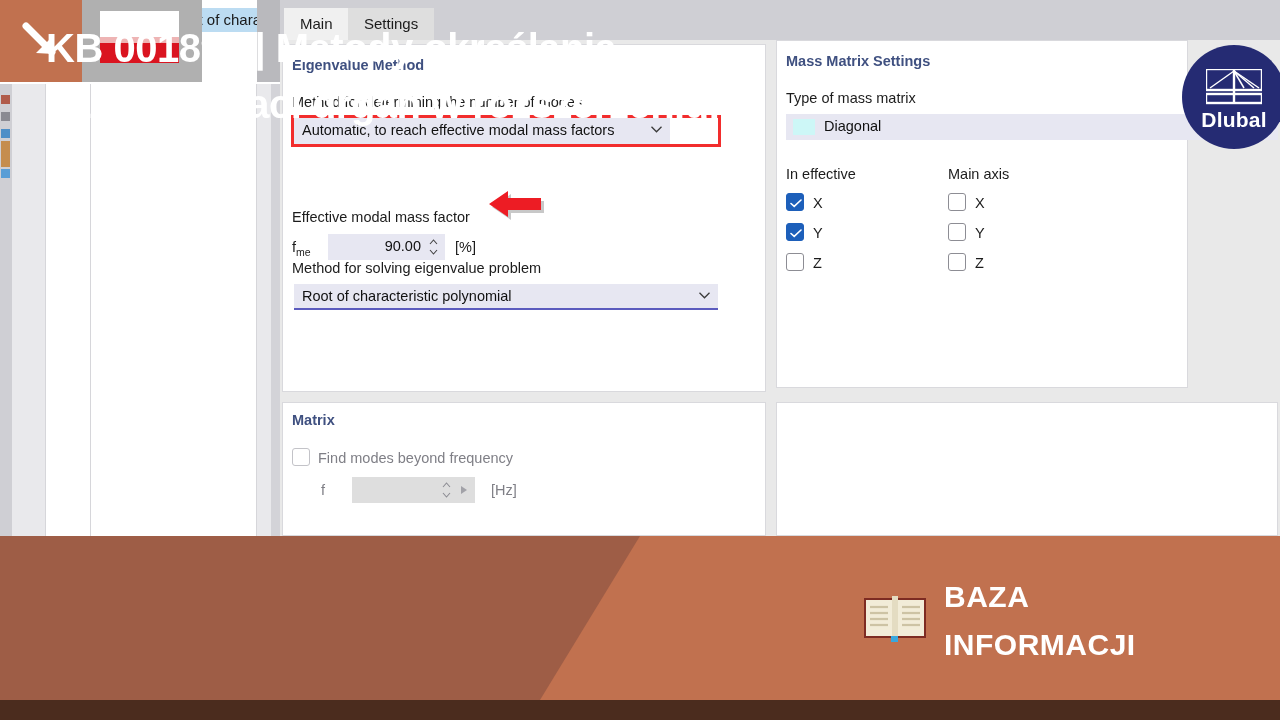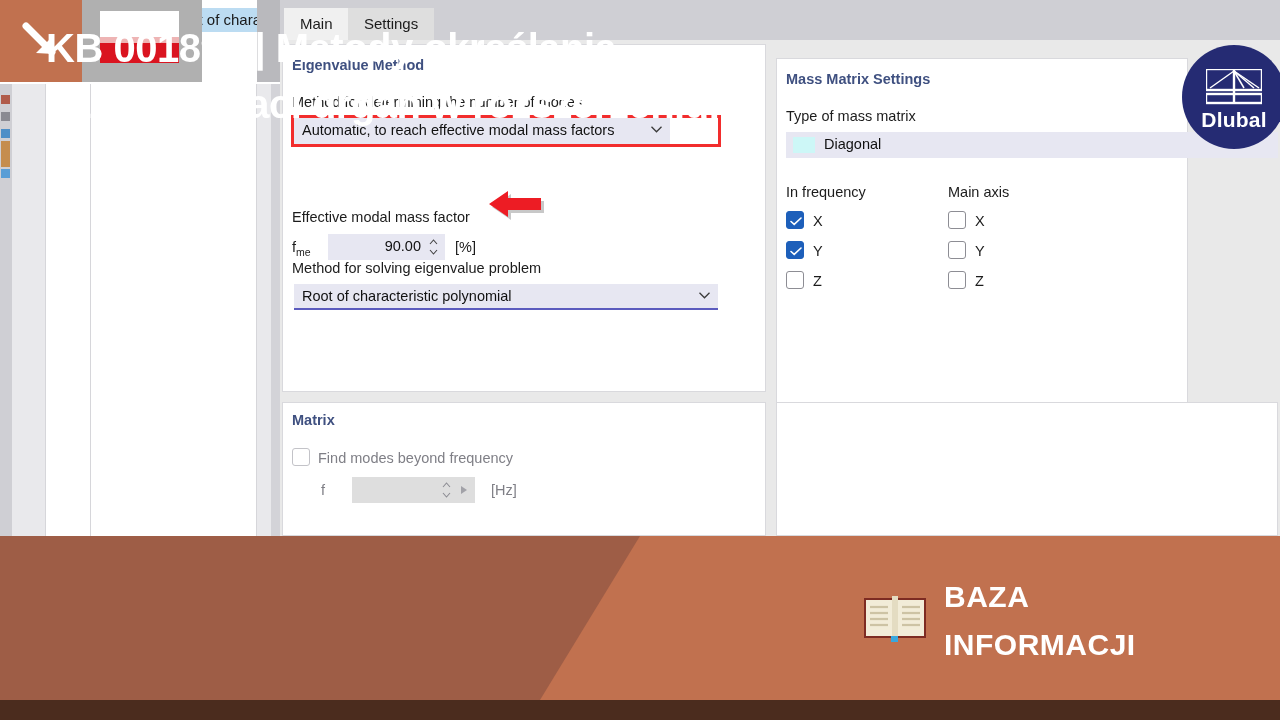--- a/index.html
+++ b/index.html
@@ -42,21 +42,21 @@
   .tabstrip { position: absolute; left: 0; top: 0; width: 1000px; height: 40px; background: #cfcfd4; }
   .tab { position: absolute; top: 8px; height: 32px; padding: 0 16px;
          font-size: 15px; color: #1b1b1b; line-height: 31px; }
   .tab.active { left: 4px; background: #f0f0f0; }
   .tab.inactive { left: 68px; background: #dedede; }
 
   .dlg-body { position: absolute; left: 0; top: 40px; width: 1000px; height: 496px; background: #e9e9e9; }
 
   .panel { position: absolute; background: #ffffff; border: 1px solid #d9d9dd; }
   .panel-a { left: 2px;  top: 4px;   width: 484px; height: 348px; }
-  .panel-b { left: 496px; top: 18px;  width: 412px; height: 348px; }
+  .panel-b { left: 496px; top: 0;  width: 412px; height: 348px; }
   .panel-c { left: 2px;  top: 362px; width: 484px; height: 134px; }
   .panel-d { left: 496px; top: 362px; width: 502px; height: 134px; }
 
   .grp-title { position: absolute; font-size: 14.5px; font-weight: bold; color: #3f5080; }
 
   .lbl { position: absolute; font-size: 14.5px; color: #1c1c1c; white-space: nowrap; }
   .lbl-dim { color: #7f7f86; }
 
   
   .combo { position: absolute; height: 26px; background: #e7e7f2; border: none; }
@@ -195,21 +195,21 @@
       <div class="panel panel-b">
         <div class="grp-title" style="left:9px; top:12px;">Mass Matrix Settings</div>
 
         <div class="lbl" style="left:9px; top:49px;">Type of mass matrix</div>
 
         <div class="combo" style="left:9px; top:73px; width:492px;">
           <span class="swatch" style="left:7px; top:5px;"></span>
           <span class="ctext" style="left:38px;">Diagonal</span>
         </div>
 
-        <div class="lbl" style="left:9px; top:125px;">In frequency</div>
+        <div class="lbl" style="left:9px; top:125px;">In effective</div>
         <div class="lbl" style="left:171px; top:125px;">Main axis</div>
 
         <div class="cbx on" style="left:9px; top:152px;">
           <svg width="12" height="9" viewBox="0 0 12 9">
             <path d="M1 4.5 L4.2 7.4 L11 1" stroke="#ffffff" stroke-width="1.6" fill="none" stroke-linecap="round"></path>
           </svg>
         </div>
         <div class="lbl" style="left:36px; top:154px;">X</div>
 
         <div class="cbx on" style="left:9px; top:182px;">

